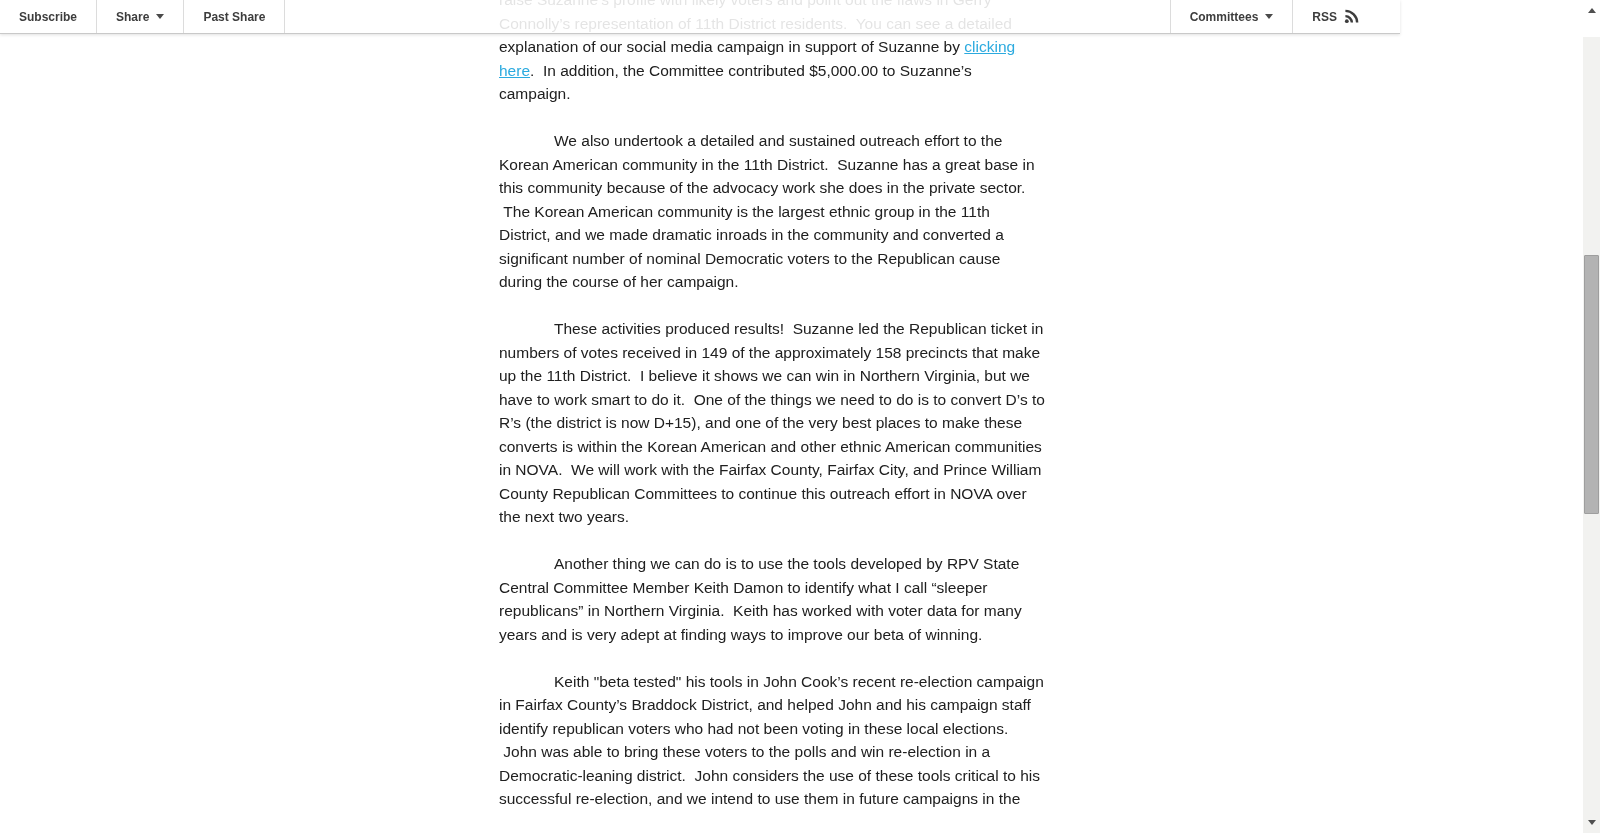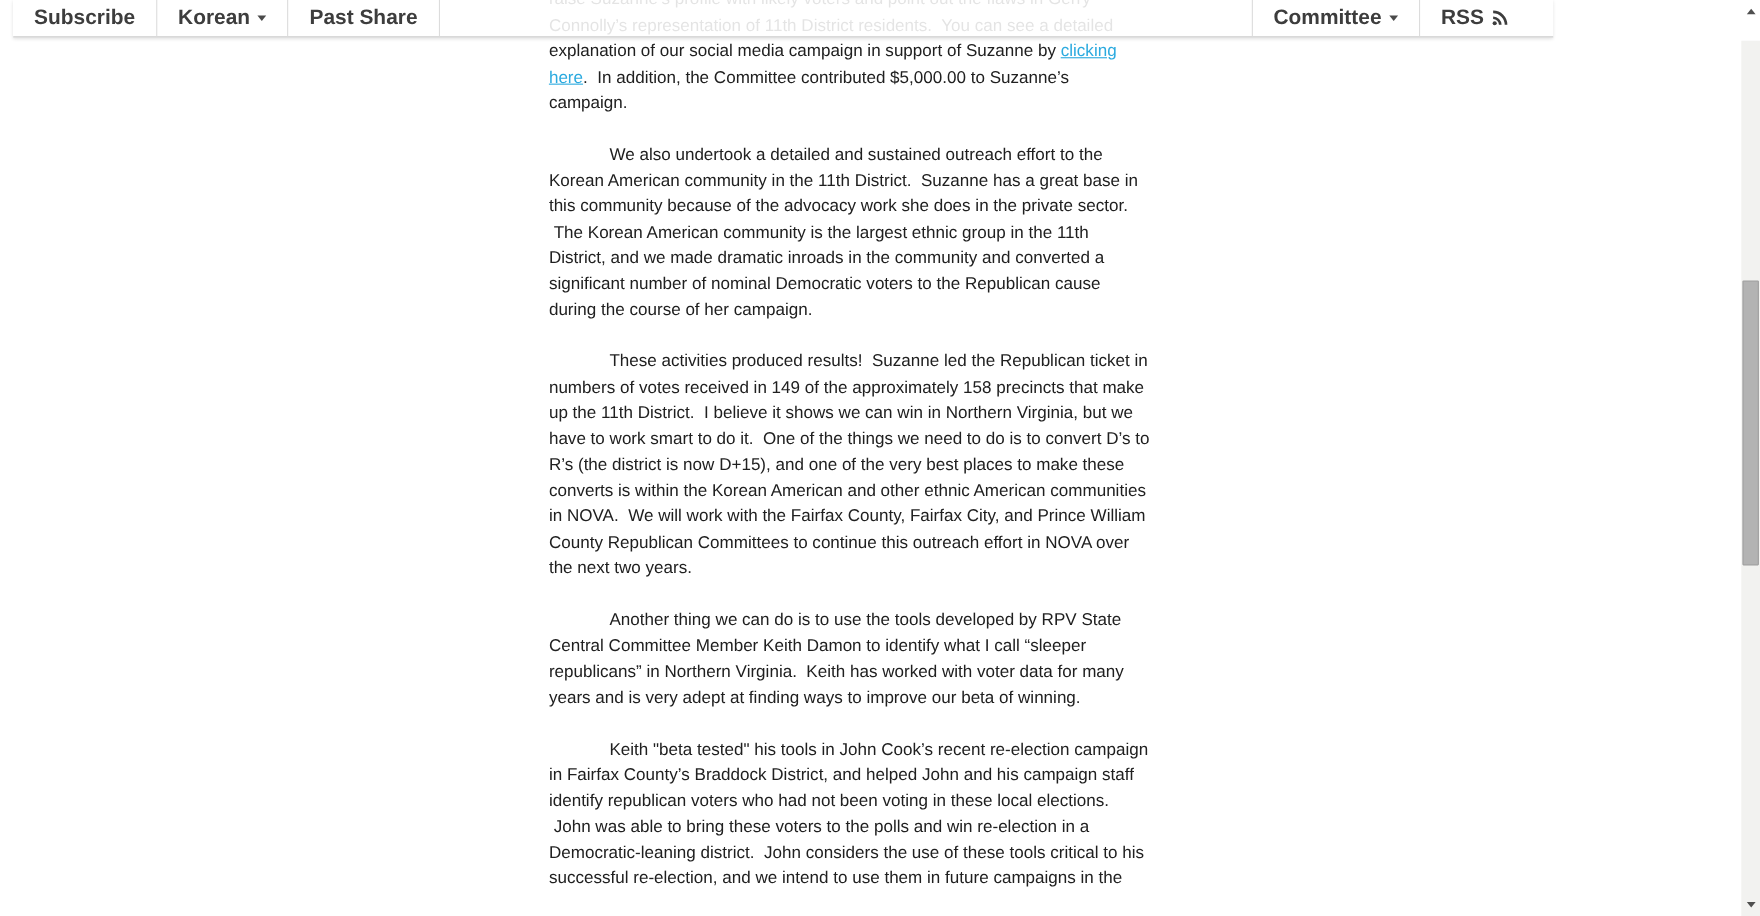--- a/index.html
+++ b/index.html
@@ -14,26 +14,26 @@
     position:absolute; left:499px; top:-12px; width:600px;
     font-size:15.5px; line-height:23.5px; color:var(--body-text, #202020);
     white-space:pre-wrap; z-index:1;
   }
   .para { margin:0 0 23.5px 0; }
   .para.indent { text-indent:55px; }
   .para a { color:var(--link, #2BAADF); text-decoration:underline; cursor:pointer; }
 
   
   .toolbar {
-    position:absolute; top:0; left:12px; width:1400px; height:33px;
+    position:absolute; top:0; left:0; width:1400px; height:33px;
     background:rgba(255,255,255,0.88);
     border-bottom:1px solid #c9c9c9;
     box-shadow:0 1px 3px rgba(0,0,0,0.12);
     display:flex; align-items:stretch;
-    font-size:19px; font-weight:bold; color:var(--toolbar-text, #3d3d3d);
+    font-size:12px; font-weight:bold; color:var(--toolbar-text, #3d3d3d);
     z-index:5;
   }
   .tb-item {
     display:flex; align-items:center; padding:0 19px;
     cursor:pointer; white-space:nowrap; user-select:none;
   }
   .tb-item.left  { border-right:1px solid #dcdcdc; }
   .tb-item.right { border-left:1px solid #dcdcdc; }
   .tb-spacer { flex:1 1 auto; }
   .tb-rss { margin-right:22px; }
@@ -101,29 +101,29 @@
 identify republican voters who had not been voting in these local elections.
  John was able to bring these voters to the polls and win re-election in a
 Democratic-leaning district.  John considers the use of these tools critical to his
 successful re-election, and we intend to use them in future campaigns in the</div></div>
 
 <div class="toolbar">
   <div class="tb-item left">
     <span>Subscribe</span>
   </div>
   <div class="tb-item left">
-    <span>Korean</span>
+    <span>Share</span>
     <span class="caret"></span>
   </div>
   <div class="tb-item left">
     <span>Past Share</span>
   </div>
   <div class="tb-spacer"></div>
   <div class="tb-item right">
-    <span>Committee</span>
+    <span>Committees</span>
     <span class="caret"></span>
   </div>
   <div class="tb-item right tb-rss">
     <span>RSS</span>
     <svg class="rss-glyph" width="15" height="15" viewBox="0 0 16 16">
       <circle cx="3" cy="13" r="2" fill="#3d3d3d"></circle>
       <path d="M1.5 7.6 A 7 7 0 0 1 8.4 14.5" stroke="#3d3d3d" stroke-width="2.6" fill="none"></path>
       <path d="M1.5 2 A 12.5 12.5 0 0 1 14 14.5" stroke="#3d3d3d" stroke-width="2.6" fill="none"></path>
     </svg>
   </div>

